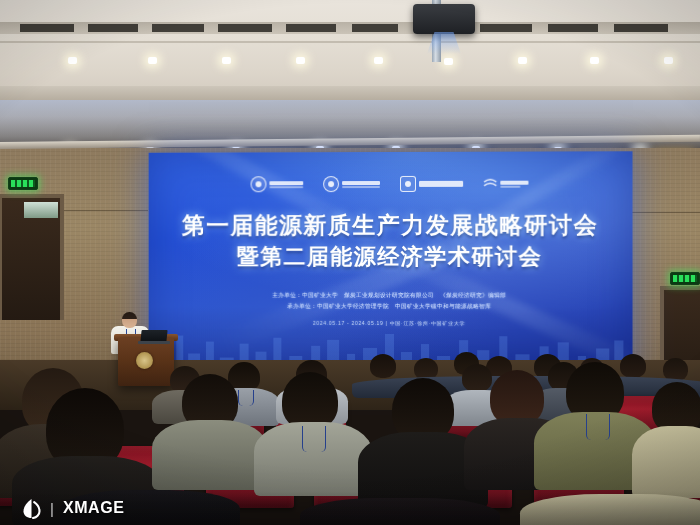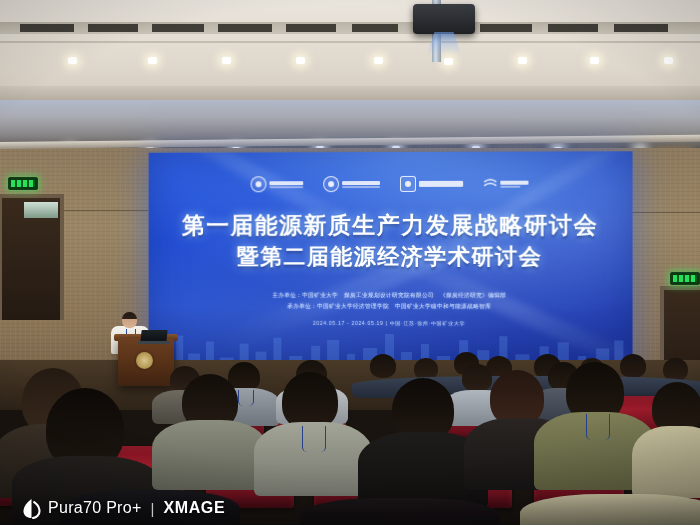--- a/index.html
+++ b/index.html
@@ -398,18 +398,17 @@
 
   <div class="vignette"></div>
 
   <div class="wm">
     <span class="wm-logo">
       <svg width="19" height="21" viewBox="0 0 19 21" aria-hidden="true">
         <path d="M9.5 1 C4.5 4.5 1.5 9 1.5 13.2 C1.5 17.4 5 20 9.5 20 Z" fill="#ffffff"></path>
         <path d="M12.2 4.2 C15.6 6.6 17.5 9.8 17.5 13.2 C17.5 16.8 14.6 19.6 11 20" fill="none" stroke="#ffffff" stroke-width="2.1" stroke-linecap="round"></path>
       </svg>
     </span>
-    <span class="wm-model">Pura70 Pro+</span>
     <span class="wm-sep">|</span>
     <span class="wm-xmage">XMAGE</span>
   </div>
 
 </div>
 
 </body></html>

